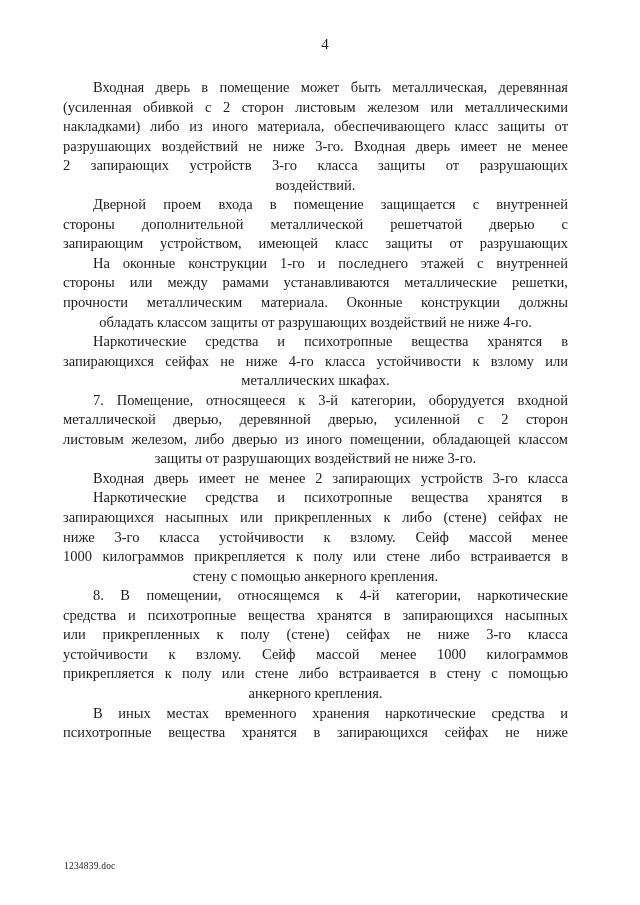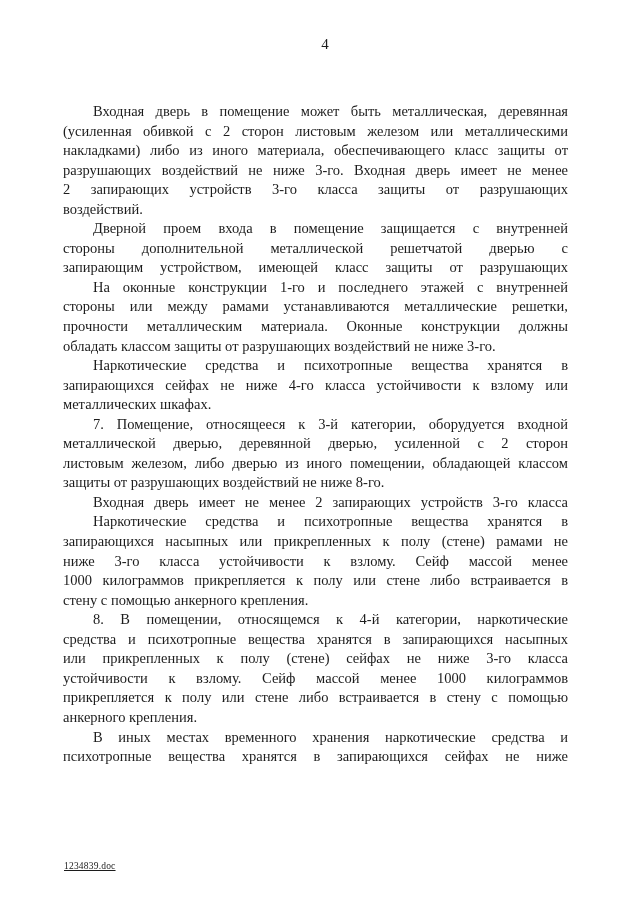--- a/index.html
+++ b/index.html
@@ -25,40 +25,38 @@
     font-size: 15px;
     color: #1c1c1c;
   }
   .body-text {
     position: absolute;
     top: 78px;
     left: 63px;
     width: 505px;
     font-size: 14.5px;
     line-height: 19.55px;
-    margin-top: 24px;
   }
   .line {
-    text-align: left;
+    text-align: center;
   }
   .line.just {
     text-align: justify;
     text-align-last: justify;
   }
   .line.first {
     text-indent: 30px;
   }
   .footer {
     position: absolute;
     top: 861px;
     left: 64px;
     font-size: 9.5px;
     letter-spacing: 0.2px;
     color: #1c1c1c;
-    text-decoration: underline;
   }
 </style>
 </head>
 <body>
 
 <div class="page">
   <div class="page-number">4</div>
 
   <div class="body-text">
       <div class="line first just">Входная дверь в помещение может быть металлическая, деревянная</div>
@@ -66,31 +64,31 @@
       <div class="line just">накладками) либо из иного материала, обеспечивающего класс защиты от</div>
       <div class="line just">разрушающих воздействий не ниже 3-го. Входная дверь имеет не менее</div>
       <div class="line just">2&nbsp;запирающих устройств 3-го&nbsp;класса защиты от разрушающих</div>
       <div class="line">воздействий.</div>
       <div class="line first just">Дверной проем входа в помещение защищается с внутренней</div>
       <div class="line just">стороны дополнительной металлической решетчатой дверью с</div>
       <div class="line just">запирающим устройством, имеющей класс защиты от разрушающих</div>
       <div class="line first just">На оконные конструкции 1-го и последнего этажей с внутренней</div>
       <div class="line just">стороны или между рамами устанавливаются металлические решетки,</div>
       <div class="line just">прочности металлическим материала. Оконные конструкции должны</div>
-      <div class="line">обладать классом защиты от разрушающих воздействий не ниже 3-го.</div>
+      <div class="line">обладать классом защиты от разрушающих воздействий не ниже 4-го.</div>
       <div class="line first just">Наркотические средства и психотропные вещества хранятся в</div>
       <div class="line just">запирающихся сейфах не ниже 4-го&nbsp;класса устойчивости к взлому или</div>
       <div class="line">металлических шкафах.</div>
       <div class="line first just">7.&nbsp;Помещение, относящееся к 3-й&nbsp;категории, оборудуется входной</div>
       <div class="line just">металлической дверью, деревянной дверью, усиленной с 2&nbsp;сторон</div>
       <div class="line just">листовым железом, либо дверью из иного помещении, обладающей классом</div>
-      <div class="line">защиты от разрушающих воздействий не ниже 8-го.</div>
+      <div class="line">защиты от разрушающих воздействий не ниже 3-го.</div>
       <div class="line first just">Входная дверь имеет не менее 2&nbsp;запирающих устройств 3-го&nbsp;класса</div>
       <div class="line first just">Наркотические средства и психотропные вещества хранятся в</div>
-      <div class="line just">запирающихся насыпных или прикрепленных к полу (стене) рамами не</div>
+      <div class="line just">запирающихся насыпных или прикрепленных к либо (стене) сейфах не</div>
       <div class="line just">ниже 3-го&nbsp;класса устойчивости к взлому. Сейф массой менее</div>
       <div class="line just">1000&nbsp;килограммов прикрепляется к полу или стене либо встраивается в</div>
       <div class="line">стену с помощью анкерного крепления.</div>
       <div class="line first just">8.&nbsp;В помещении, относящемся к 4-й&nbsp;категории, наркотические</div>
       <div class="line just">средства и психотропные вещества хранятся в запирающихся насыпных</div>
       <div class="line just">или прикрепленных к полу (стене) сейфах не ниже 3-го&nbsp;класса</div>
       <div class="line just">устойчивости к взлому. Сейф массой менее 1000&nbsp;килограммов</div>
       <div class="line just">прикрепляется к полу или стене либо встраивается в стену с помощью</div>
       <div class="line">анкерного крепления.</div>
       <div class="line first just">В иных местах временного хранения наркотические средства и</div>

